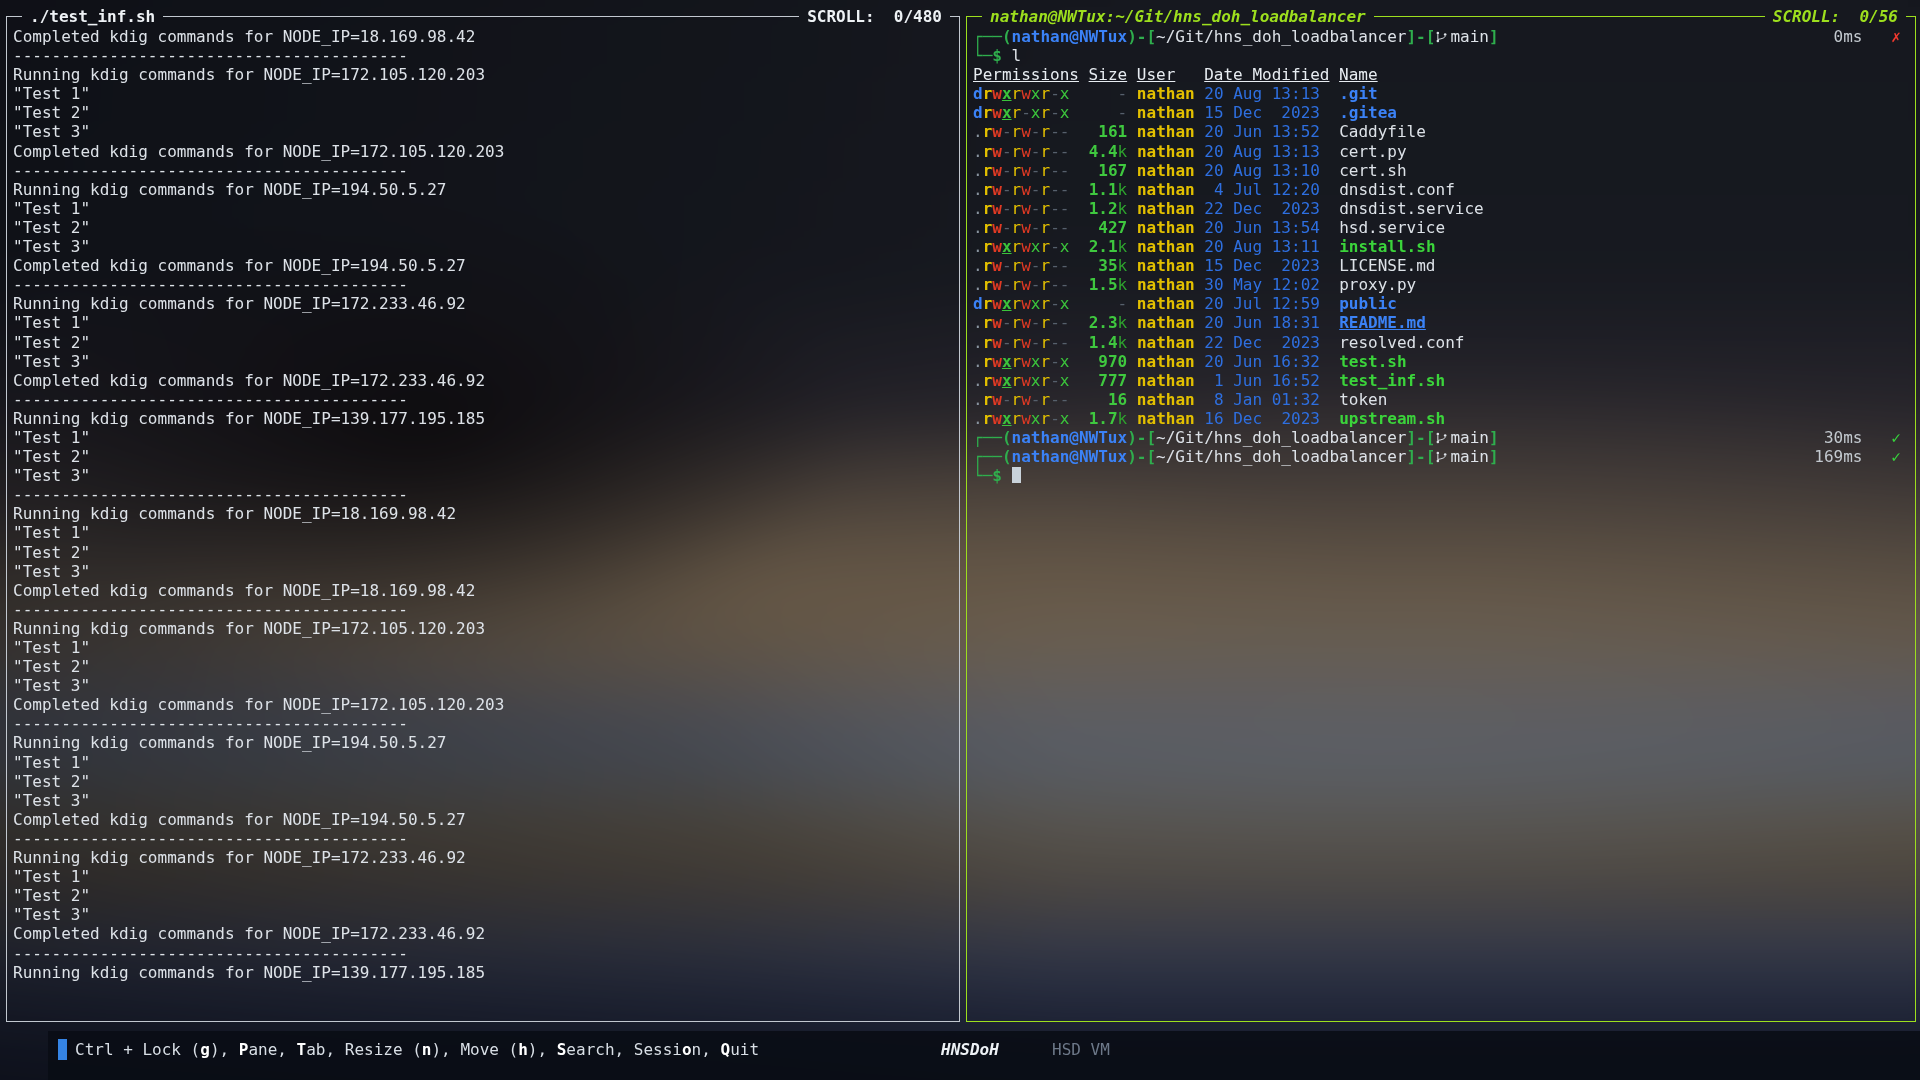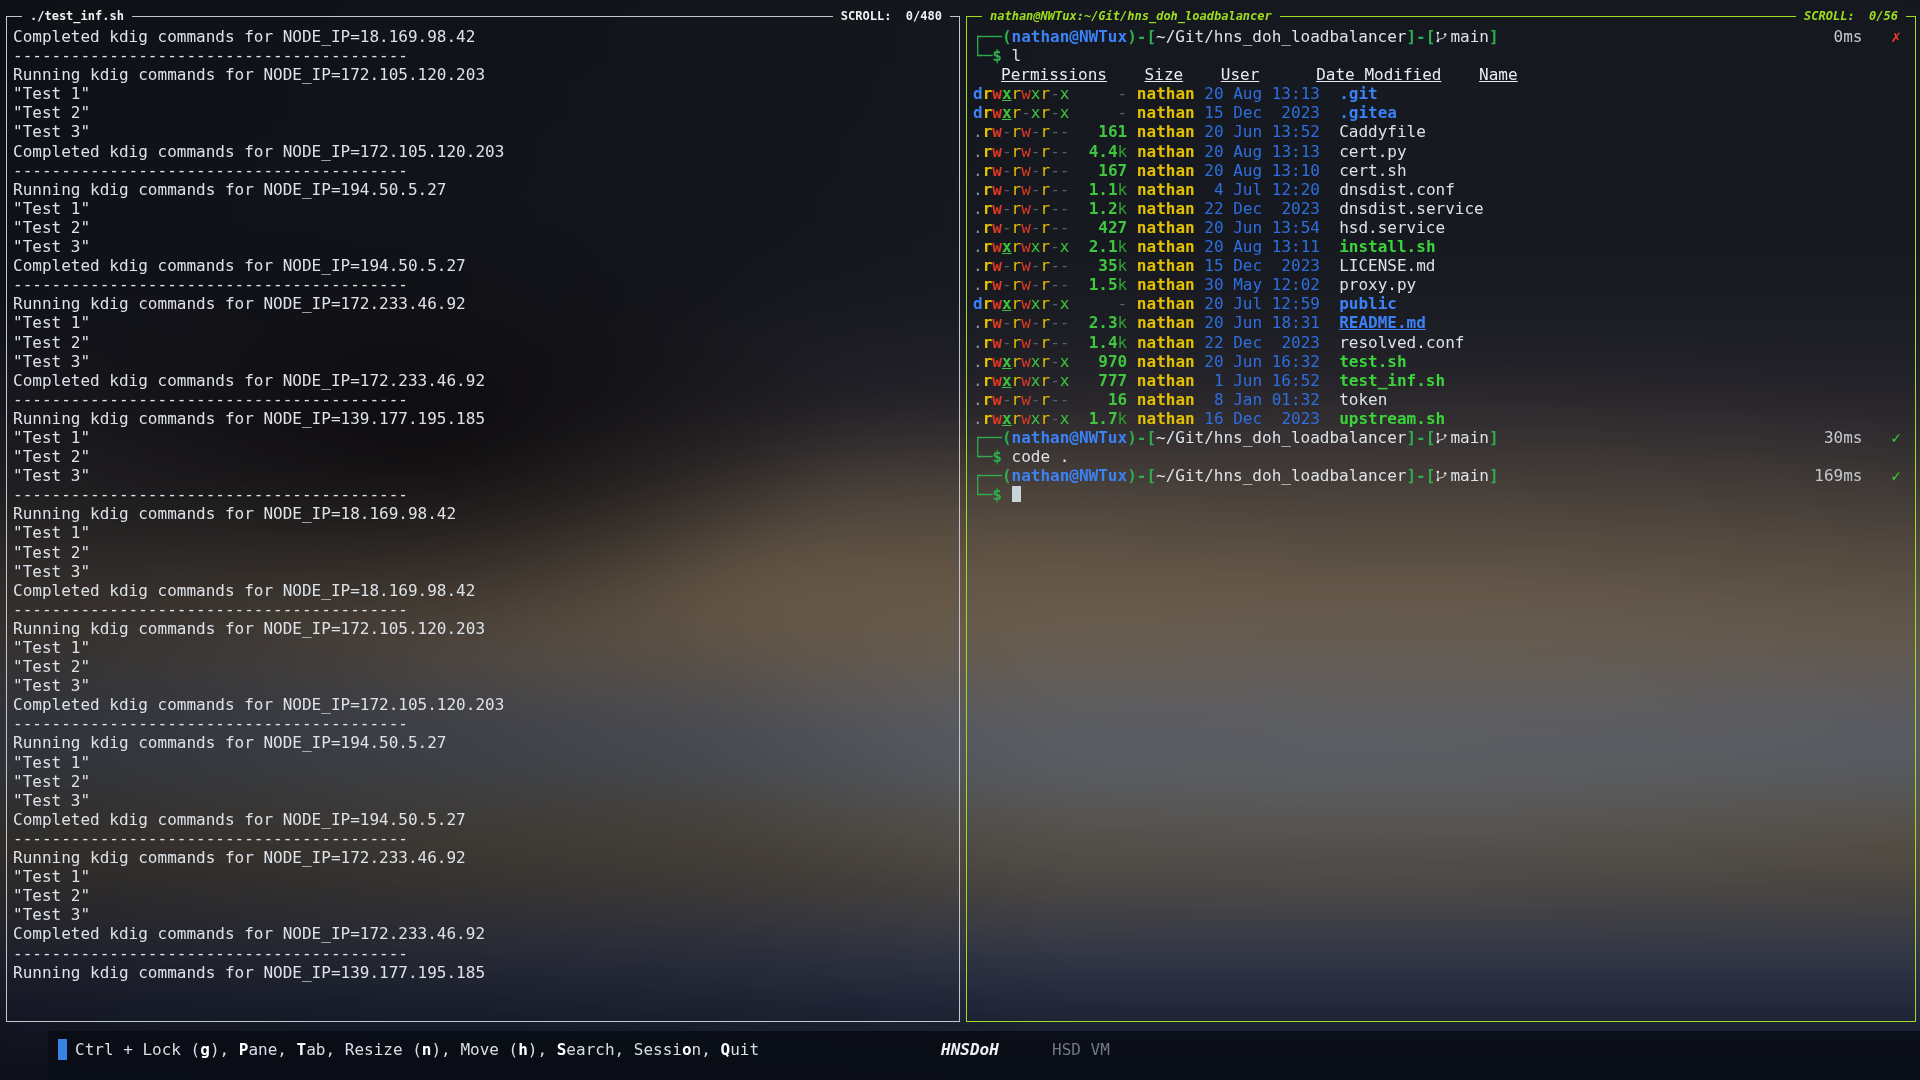--- a/index.html
+++ b/index.html
@@ -21,35 +21,35 @@
   .tint{position:absolute;inset:0;background:rgba(6,8,13,0.42);}
 
   
   .pane{position:absolute;border:1px solid var(--c);border-top:none;}
   .pane.left{--c:#c2c8d0;left:6px;top:17px;width:952px;height:1004px;}
   .pane.right{--c:#9ddf1e;left:966px;top:17px;width:948px;height:1004px;}
   .toprow{position:absolute;top:-1px;left:-1px;right:-1px;height:0;
           display:flex;align-items:center;white-space:pre;}
   .seg{height:1px;background:var(--c);}
   .seg.a{width:16px;}.seg.fill{flex:1;}.seg.b{width:10px;}
-  .ptitle,.pscroll{font-weight:bold;font-size:12px;line-height:19px;padding:0 8px;color:#eef2f5;}
+  .ptitle,.pscroll{font-weight:bold;font-size:16px;line-height:19px;padding:0 8px;color:#eef2f5;}
   .pane.right .ptitle,.pane.right .pscroll{color:#9ddf1e;font-style:italic;}
   .content{position:absolute;left:6px;top:10px;right:2px;bottom:2px;overflow:hidden;}
 
   .tline{white-space:pre;height:19.1px;line-height:19.1px;font-size:16px;color:#dde2e8;
          position:relative;}
   .g{color:#2fae4d;font-weight:bold;}
   .u{color:#3b82f7;font-weight:bold;}
   .w{color:#dde2e8;}
   .dur{position:absolute;right:12px;top:0;color:#c3c9cf;}
   .ok{color:#37d23c;font-weight:bold;}
   .fail{color:#f4392e;font-weight:bold;}
 
   
-  .hd{text-decoration:underline;color:#e8edf2;margin-left:28px;}
+  .hd{text-decoration:underline;color:#e8edf2;}
   .p-d{color:#3b82f7;}.p-r{color:#e3c000;}.p-w{color:#e03a24;}.p-x{color:#3bc43b;}
   .p-dash{color:#56606c;}.p-dot{color:#8a95a0;}
   .pb{font-weight:bold;}
   .pu{text-decoration:underline;}
   .sz-n{color:#3fc83f;font-weight:bold;}.sz-u{color:#2ea32e;}.sz-none{color:#56606c;}
   .usr{color:#e3c000;font-weight:bold;}
   .dt{color:#2e6fe0;}
   .nm-file{color:#dde2e8;}
   .nm-dir{color:#3b82f7;font-weight:bold;}
   .nm-exec{color:#3bd43b;font-weight:bold;}
@@ -175,21 +175,20 @@
       <div class="tline"><span class="p-dot">.</span><span class="p-r pb">r</span><span class="p-w pb">w</span><span class="p-x pb pu">x</span><span class="p-r">r</span><span class="p-w">w</span><span class="p-x">x</span><span class="p-r">r</span><span class="p-dash">-</span><span class="p-x">x</span><span class="w"> </span><span class="w">  </span><span class="sz-n">970</span><span class="w"> </span><span class="usr">nathan</span><span class="w"> </span><span class="dt">20 Jun 16:32 </span><span class="w"> </span><span class="nm-exec">test.sh</span></div>
       <div class="tline"><span class="p-dot">.</span><span class="p-r pb">r</span><span class="p-w pb">w</span><span class="p-x pb pu">x</span><span class="p-r">r</span><span class="p-w">w</span><span class="p-x">x</span><span class="p-r">r</span><span class="p-dash">-</span><span class="p-x">x</span><span class="w"> </span><span class="w">  </span><span class="sz-n">777</span><span class="w"> </span><span class="usr">nathan</span><span class="w"> </span><span class="dt"> 1 Jun 16:52 </span><span class="w"> </span><span class="nm-exec">test_inf.sh</span></div>
       <div class="tline"><span class="p-dot">.</span><span class="p-r pb">r</span><span class="p-w pb">w</span><span class="p-dash">-</span><span class="p-r">r</span><span class="p-w">w</span><span class="p-dash">-</span><span class="p-r">r</span><span class="p-dash">-</span><span class="p-dash">-</span><span class="w"> </span><span class="w">   </span><span class="sz-n">16</span><span class="w"> </span><span class="usr">nathan</span><span class="w"> </span><span class="dt"> 8 Jan 01:32 </span><span class="w"> </span><span class="nm-file">token</span></div>
       <div class="tline"><span class="p-dot">.</span><span class="p-r pb">r</span><span class="p-w pb">w</span><span class="p-x pb pu">x</span><span class="p-r">r</span><span class="p-w">w</span><span class="p-x">x</span><span class="p-r">r</span><span class="p-dash">-</span><span class="p-x">x</span><span class="w"> </span><span class="w"> </span><span class="sz-n">1.7</span><span class="sz-u">k</span><span class="w"> </span><span class="usr">nathan</span><span class="w"> </span><span class="dt">16 Dec  2023 </span><span class="w"> </span><span class="nm-exec">upstream.sh</span></div>
       <div class="tline"><span class="g">┌──(</span><span class="u">nathan@NWTux</span><span class="g">)-[</span><span class="w">~/Git/hns_doh_loadbalancer</span><span class="g">]-[</span><span class="w bi"><svg viewBox="0 0 16 16" width="13" height="14">
             <circle cx="3.5" cy="3" r="1.6" fill="currentColor"></circle>
             <circle cx="3.5" cy="13" r="1.6" fill="currentColor"></circle>
             <circle cx="12.5" cy="5" r="1.6" fill="currentColor"></circle>
             <path d="M3.5 4.6v6.8M12.5 6.6c0 2.4-3.5 3.4-9 4.4" fill="none" stroke="currentColor" stroke-width="1.2"></path>
           </svg></span><span class="w">main</span><span class="g">]</span><span class="dur">30ms   <span class="ok">✓</span></span></div>
-      <div class="tline"><span class="g">└─$ </span><span class="w">code .</span></div>
       <div class="tline"><span class="g">┌──(</span><span class="u">nathan@NWTux</span><span class="g">)-[</span><span class="w">~/Git/hns_doh_loadbalancer</span><span class="g">]-[</span><span class="w bi"><svg viewBox="0 0 16 16" width="13" height="14">
             <circle cx="3.5" cy="3" r="1.6" fill="currentColor"></circle>
             <circle cx="3.5" cy="13" r="1.6" fill="currentColor"></circle>
             <circle cx="12.5" cy="5" r="1.6" fill="currentColor"></circle>
             <path d="M3.5 4.6v6.8M12.5 6.6c0 2.4-3.5 3.4-9 4.4" fill="none" stroke="currentColor" stroke-width="1.2"></path>
           </svg></span><span class="w">main</span><span class="g">]</span><span class="dur">169ms   <span class="ok">✓</span></span></div>
       <div class="tline"><span class="g">└─$ </span><span class="w"></span><span class="cursor"></span></div>
     </div>
 </div>
 

